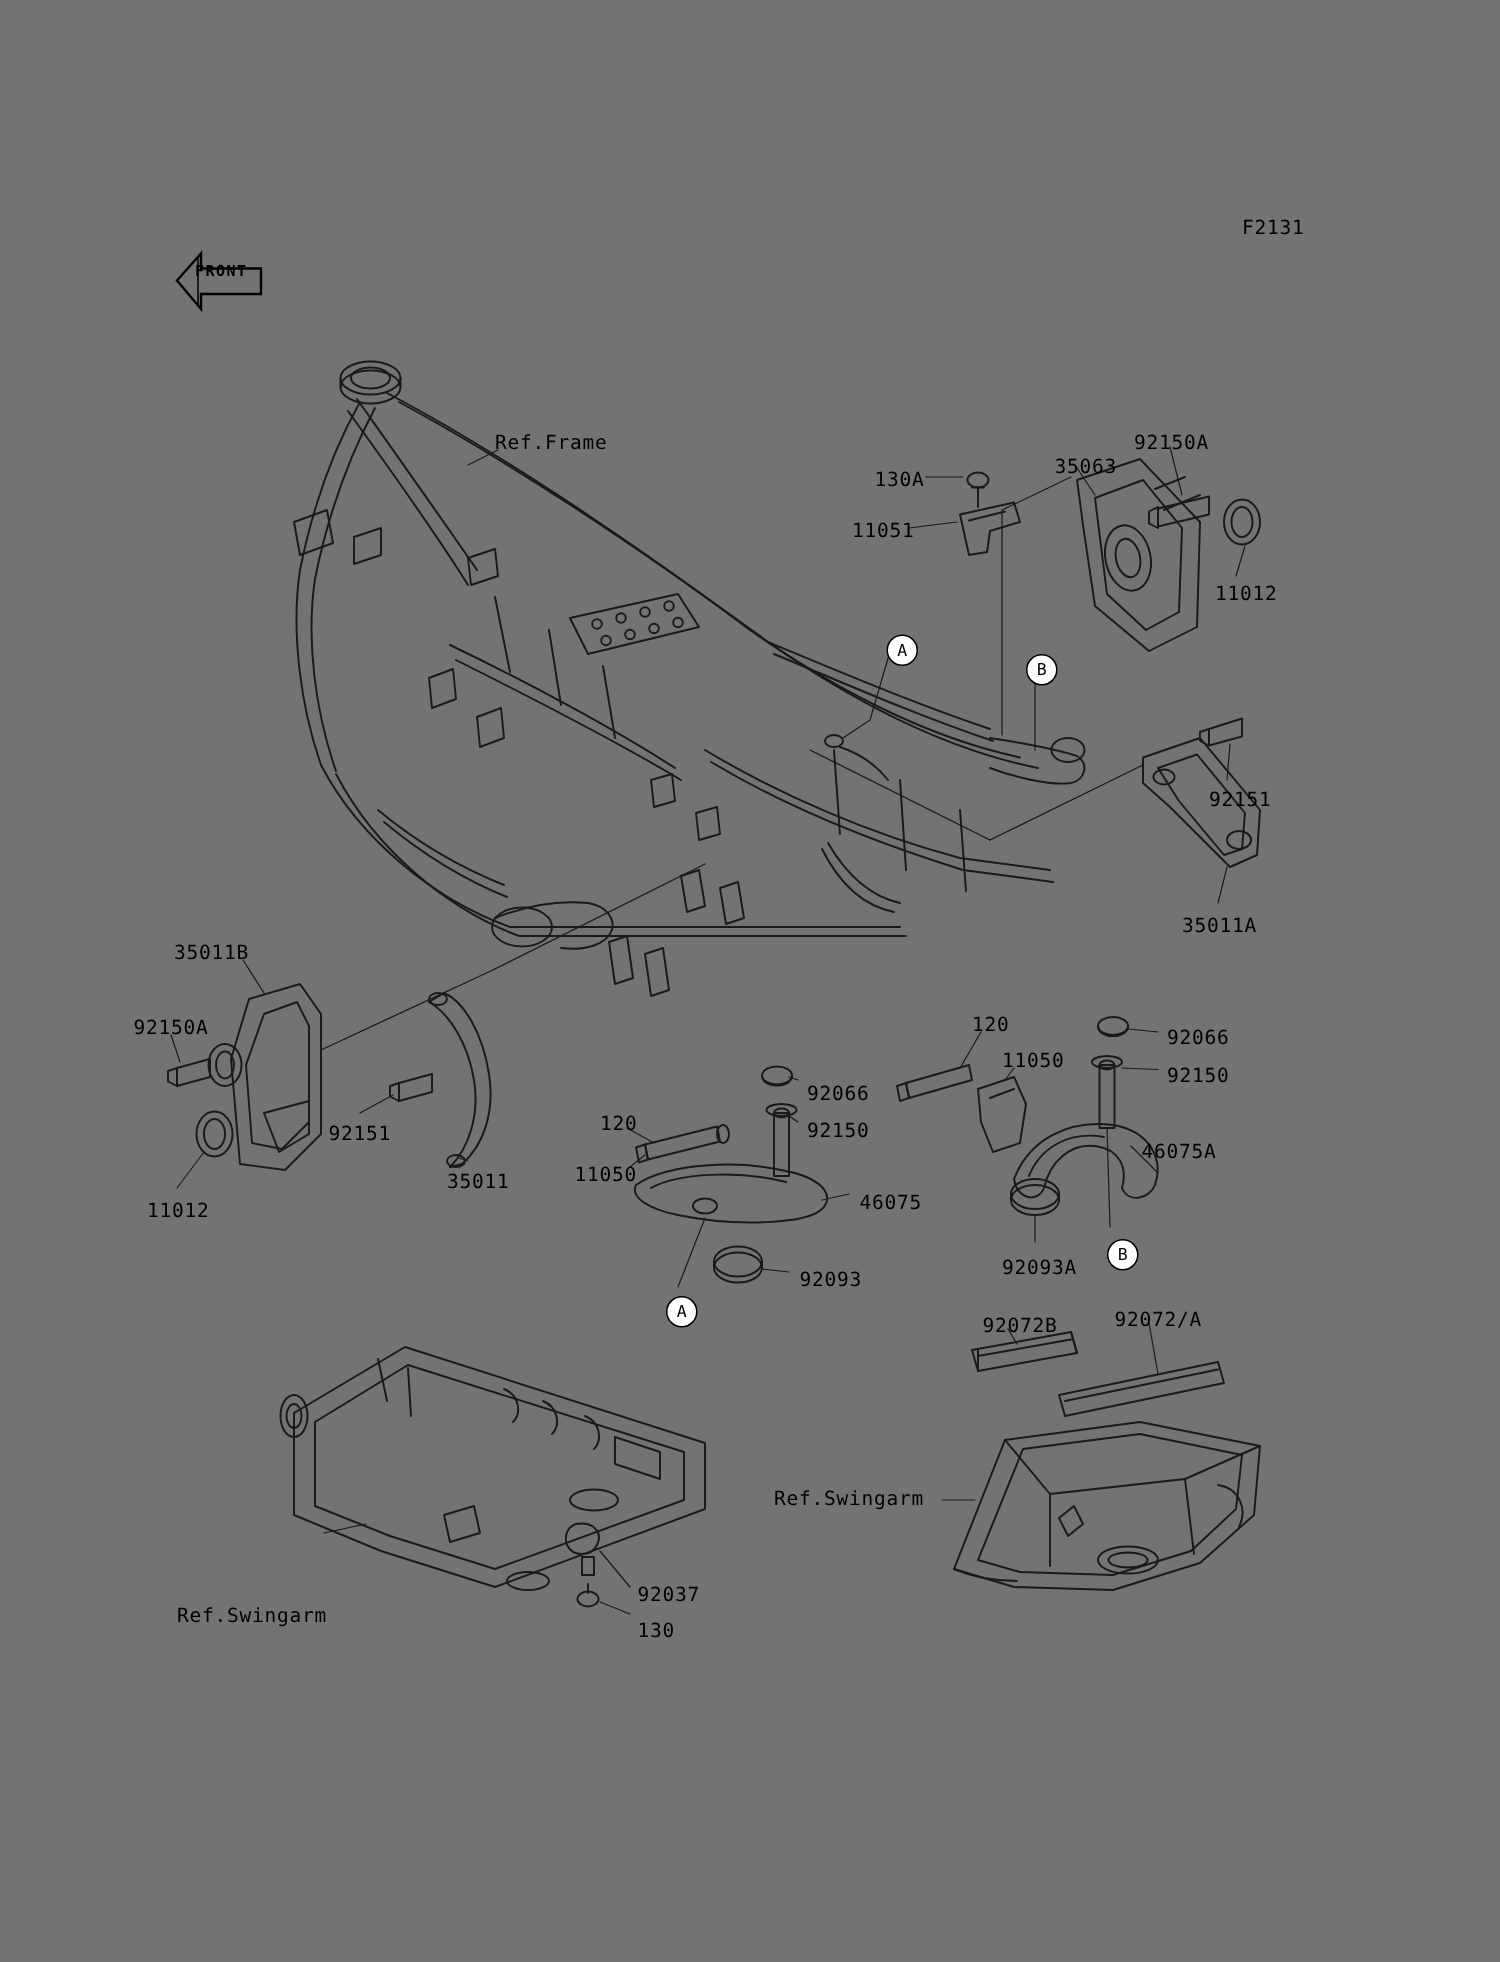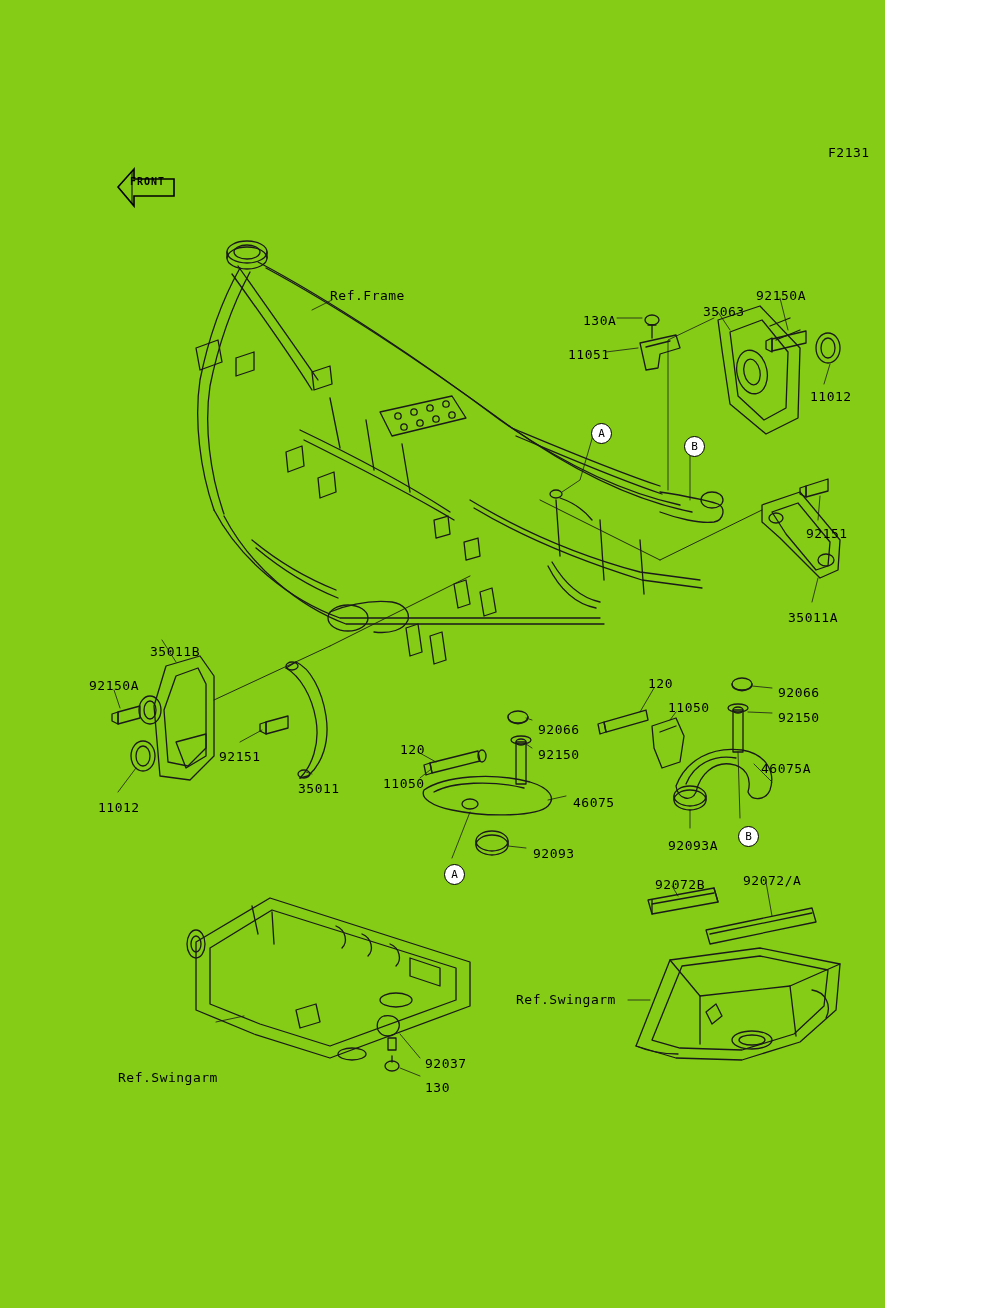--- a/index.html
+++ b/index.html
@@ -2,23 +2,23 @@
 <html><head>
 <meta charset="utf-8">
 <style>
   html, body {
     margin: 0;
     padding: 0;
     background: #ffffff;
   }
   #page {
     position: relative;
-    width: 885px;
+    width: 1000px;
     height: 1308px;
-    background: #84cc16;
+    background: #737373;
     font-family: "DejaVu Sans Mono", "Liberation Mono", monospace;
     overflow: hidden;
   }
   .lbl {
     position: absolute;
     font-size: 13px;
     color: #000000;
     white-space: nowrap;
     letter-spacing: 0.5px;
   }
@@ -347,21 +347,21 @@
   <div class="lbl" style="left:118px; top:1070px;">Ref.Swingarm</div>
   <div class="lbl" style="left:516px; top:992px;">Ref.Swingarm</div>
 
   <div class="lbl" style="left:583px; top:313px;">130A</div>
   <div class="lbl" style="left:703px; top:304px;">35063</div>
   <div class="lbl" style="left:756px; top:288px;">92150A</div>
   <div class="lbl" style="left:568px; top:347px;">11051</div>
   <div class="lbl" style="left:810px; top:389px;">11012</div>
   <div class="lbl" style="left:806px; top:526px;">92151</div>
   <div class="lbl" style="left:788px; top:610px;">35011A</div>
-  <div class="lbl" style="left:150px; top:628px;margin-top:16px;">35011B</div>
+  <div class="lbl" style="left:116px; top:628px;">35011B</div>
   <div class="lbl" style="left:89px; top:678px;">92150A</div>
   <div class="lbl" style="left:219px; top:749px;">92151</div>
   <div class="lbl" style="left:298px; top:781px;">35011</div>
   <div class="lbl" style="left:98px; top:800px;">11012</div>
   <div class="lbl" style="left:648px; top:676px;">120</div>
   <div class="lbl" style="left:778px; top:685px;">92066</div>
   <div class="lbl" style="left:668px; top:700px;">11050</div>
   <div class="lbl" style="left:778px; top:710px;">92150</div>
   <div class="lbl" style="left:761px; top:761px;">46075A</div>
   <div class="lbl" style="left:668px; top:838px;">92093A</div>

